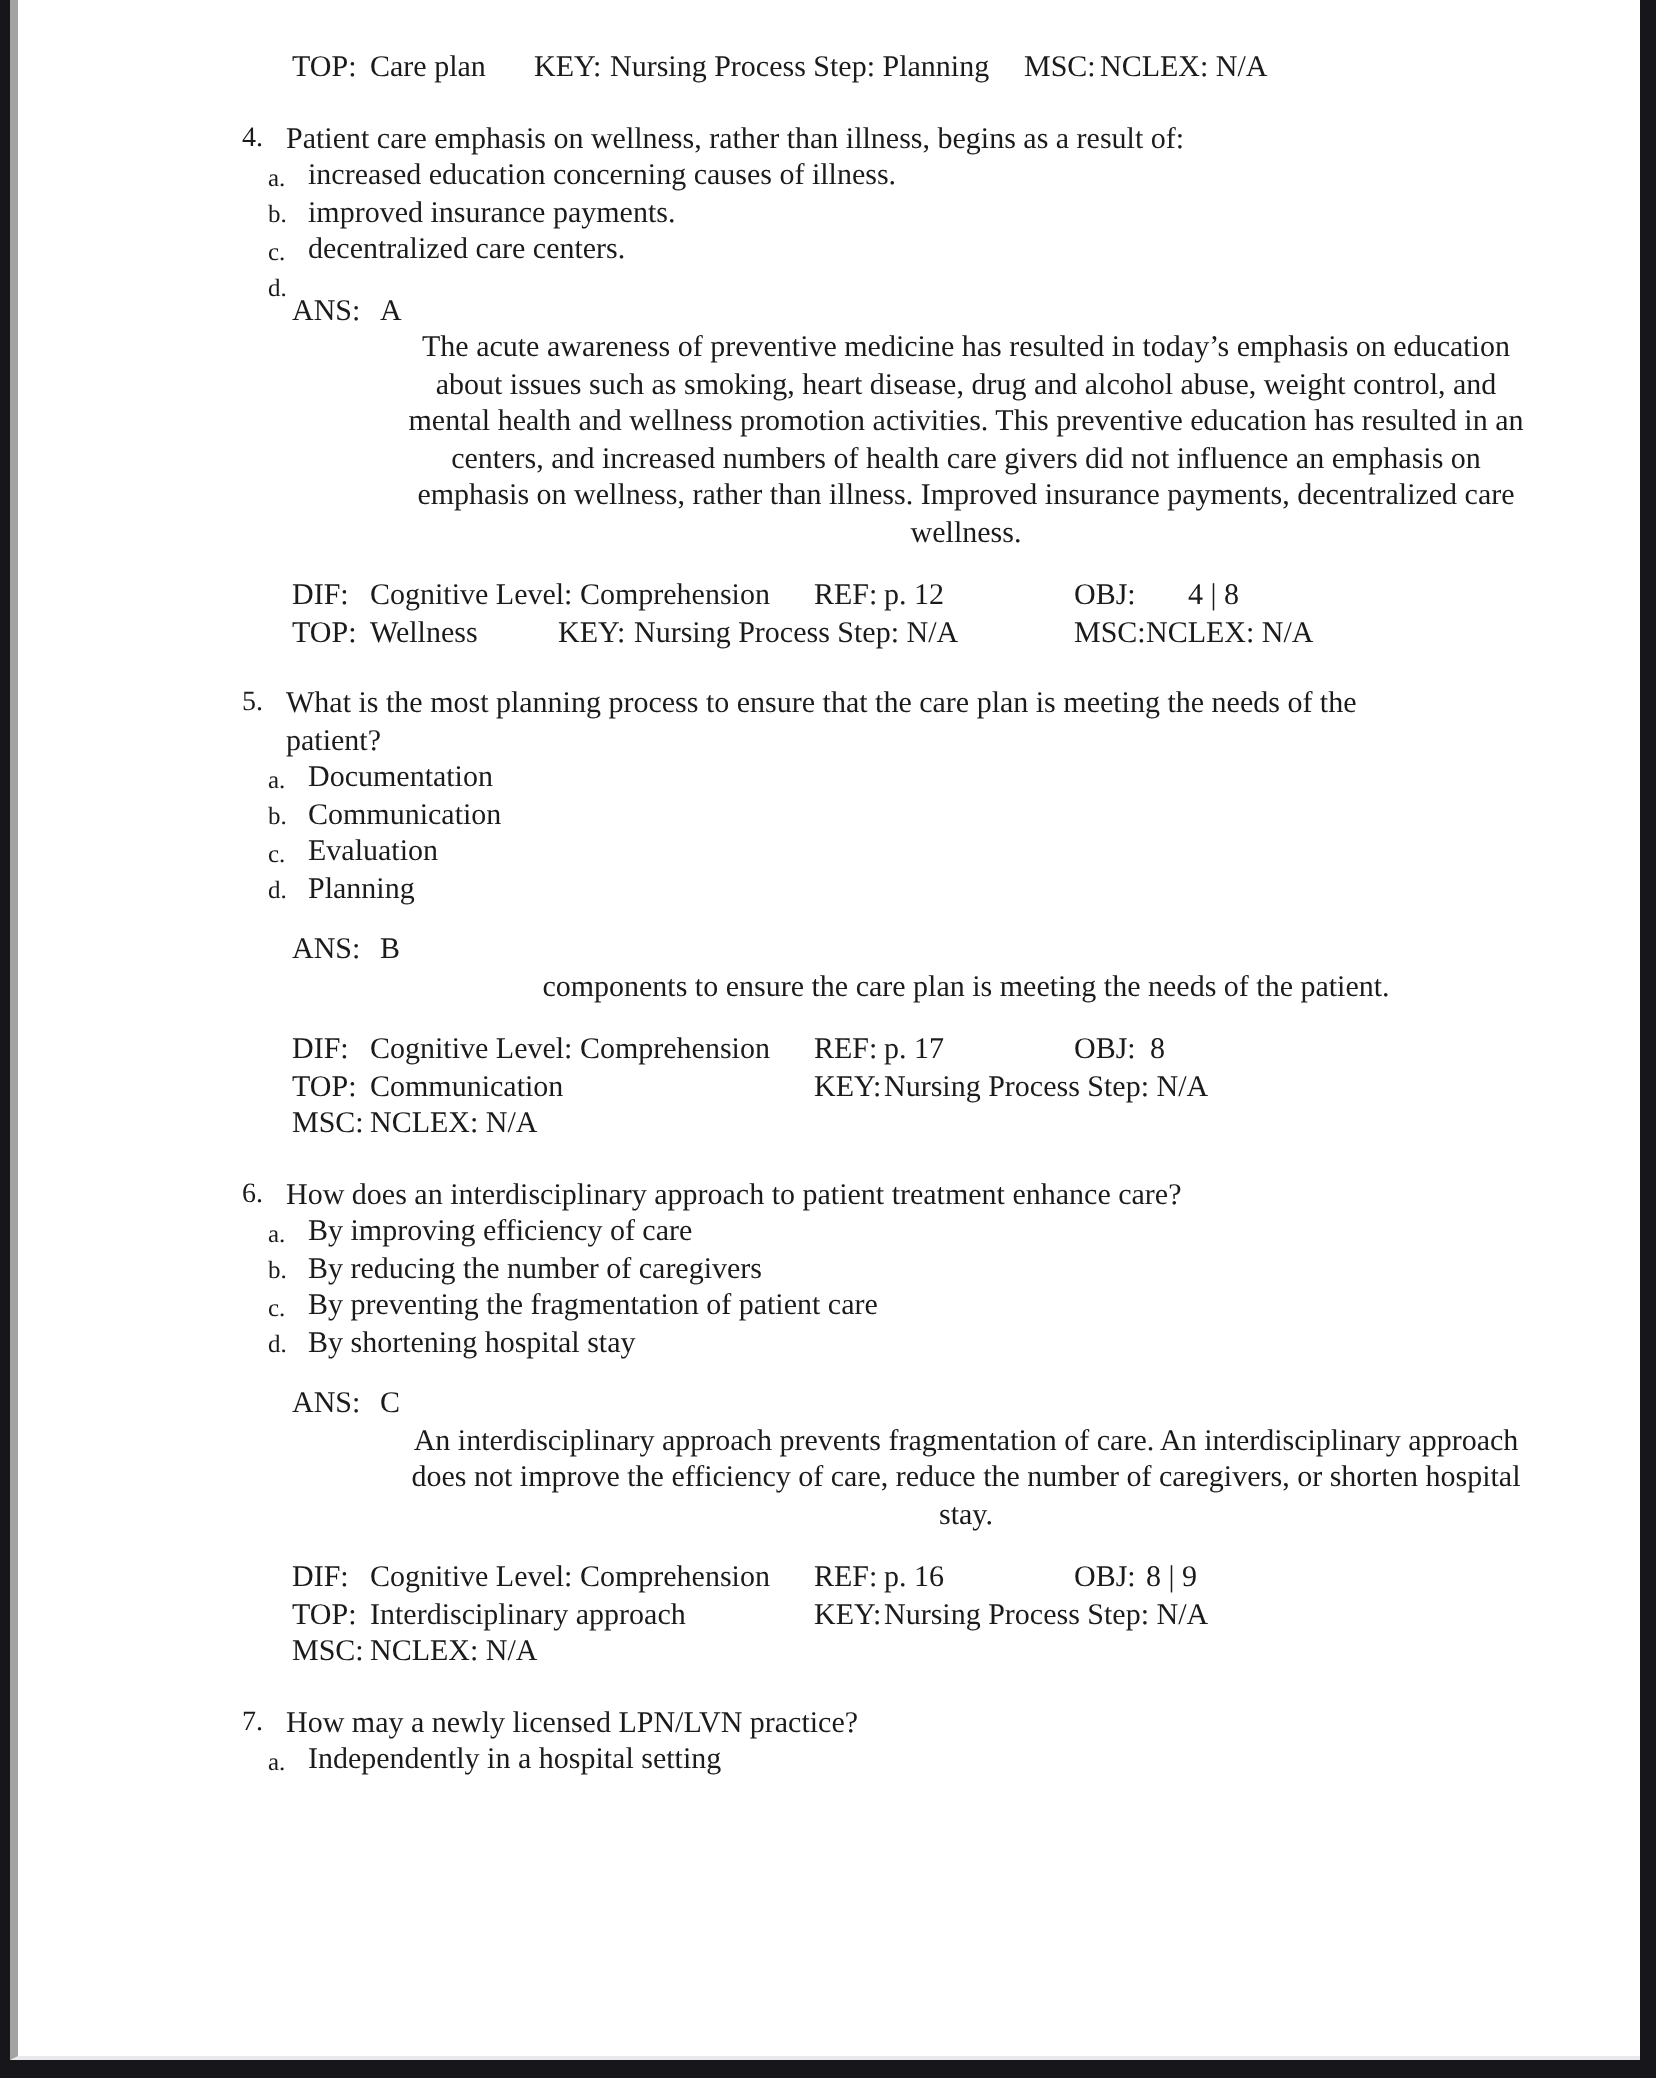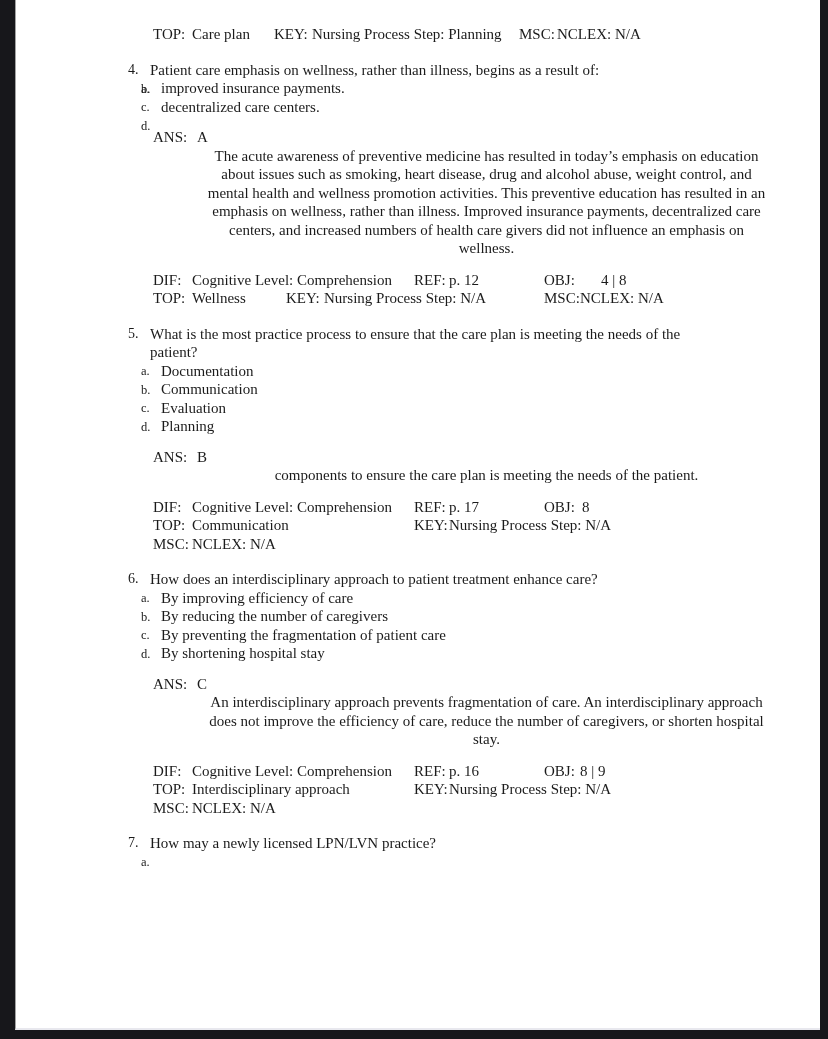--- a/index.html
+++ b/index.html
@@ -7,25 +7,25 @@
     padding: 0;
     width: 828px;
     height: 1039px;
     overflow: hidden;
     background: #17171b;
     font-family: "Liberation Serif", "DejaVu Serif", serif;
   }
   .paper {
     position: relative;
     box-sizing: border-box;
-    margin-left: 15px;
+    margin-left: 5px;
     margin-right: 8px;
     height: 1030px;
     background: #ffffff;
-    border-left: 1px solid #a3a3a3;
+    border-left: 4px solid #a3a3a3;
     border-bottom: 2px solid #e8e8ee;
   }
   .content {
     position: absolute;
     top: 25px;
     left: 0;
     right: 0;
     color: #1b1b1b;
     font-size: 15px;
     line-height: 18.5px;
@@ -61,42 +61,43 @@
       </div>
       <div class="question">
         <div class="q-row">
           <span class="q-num">4.</span>
           <div class="q-stem">
             <div>Patient care emphasis on wellness, rather than illness, begins as a result of:</div>
           </div>
         </div>
         <div class="choice-row">
           <span class="choice-letter">a.</span>
+          <div class="choice-text">increased education concerning causes of illness.</div>
         </div>
         <div class="choice-row">
           <span class="choice-letter">b.</span>
           <div class="choice-text">improved insurance payments.</div>
         </div>
         <div class="choice-row">
           <span class="choice-letter">c.</span>
           <div class="choice-text">decentralized care centers.</div>
         </div>
         <div class="choice-row">
           <span class="choice-letter">d.</span>
         </div>
         <div class="answer-block">
           <div class="meta-row">
             <span class="meta-seg" style="left: 0px;">ANS:</span>
             <span class="meta-seg" style="left: 44px;">A</span>
           </div>
           <div class="rationale-line">The acute awareness of preventive medicine has resulted in today’s emphasis on education</div>
           <div class="rationale-line">about issues such as smoking, heart disease, drug and alcohol abuse, weight control, and</div>
           <div class="rationale-line">mental health and wellness promotion activities. This preventive education has resulted in an</div>
+          <div class="rationale-line">centers, and increased numbers of health care givers did not influence an emphasis on</div>
           <div class="rationale-line">emphasis on wellness, rather than illness. Improved insurance payments, decentralized care</div>
-          <div class="rationale-line">centers, and increased numbers of health care givers did not influence an emphasis on</div>
           <div class="rationale-line">wellness.</div>
         </div>
         <div class="meta-block">
           <div class="meta-row">
             <span class="meta-seg" style="left: 0px;">DIF:</span>
             <span class="meta-seg" style="left: 39px;">Cognitive Level: Comprehension</span>
             <span class="meta-seg" style="left: 261px;">REF:</span>
             <span class="meta-seg" style="left: 296px;">p. 12</span>
             <span class="meta-seg" style="left: 391px;">OBJ:</span>
             <span class="meta-seg" style="left: 448px;">4 | 8</span>
@@ -108,21 +109,21 @@
             <span class="meta-seg" style="left: 171px;">Nursing Process Step: N/A</span>
             <span class="meta-seg" style="left: 391px;">MSC:</span>
             <span class="meta-seg" style="left: 427px;">NCLEX: N/A</span>
           </div>
         </div>
       </div>
       <div class="question">
         <div class="q-row">
           <span class="q-num">5.</span>
           <div class="q-stem">
-            <div>What is the most practice process to ensure that the care plan is meeting the needs of the</div>
+            <div>What is the most planning process to ensure that the care plan is meeting the needs of the</div>
             <div>patient?</div>
           </div>
         </div>
         <div class="choice-row">
           <span class="choice-letter">a.</span>
           <div class="choice-text">Documentation</div>
         </div>
         <div class="choice-row">
           <span class="choice-letter">b.</span>
           <div class="choice-text">Communication</div>
@@ -218,16 +219,17 @@
       </div>
       <div class="question">
         <div class="q-row">
           <span class="q-num">7.</span>
           <div class="q-stem">
             <div>How may a newly licensed LPN/LVN practice?</div>
           </div>
         </div>
         <div class="choice-row">
           <span class="choice-letter">a.</span>
+          <div class="choice-text">Independently in a hospital setting</div>
         </div>
       </div>
     </div>
 </div>
 
 </body></html>

